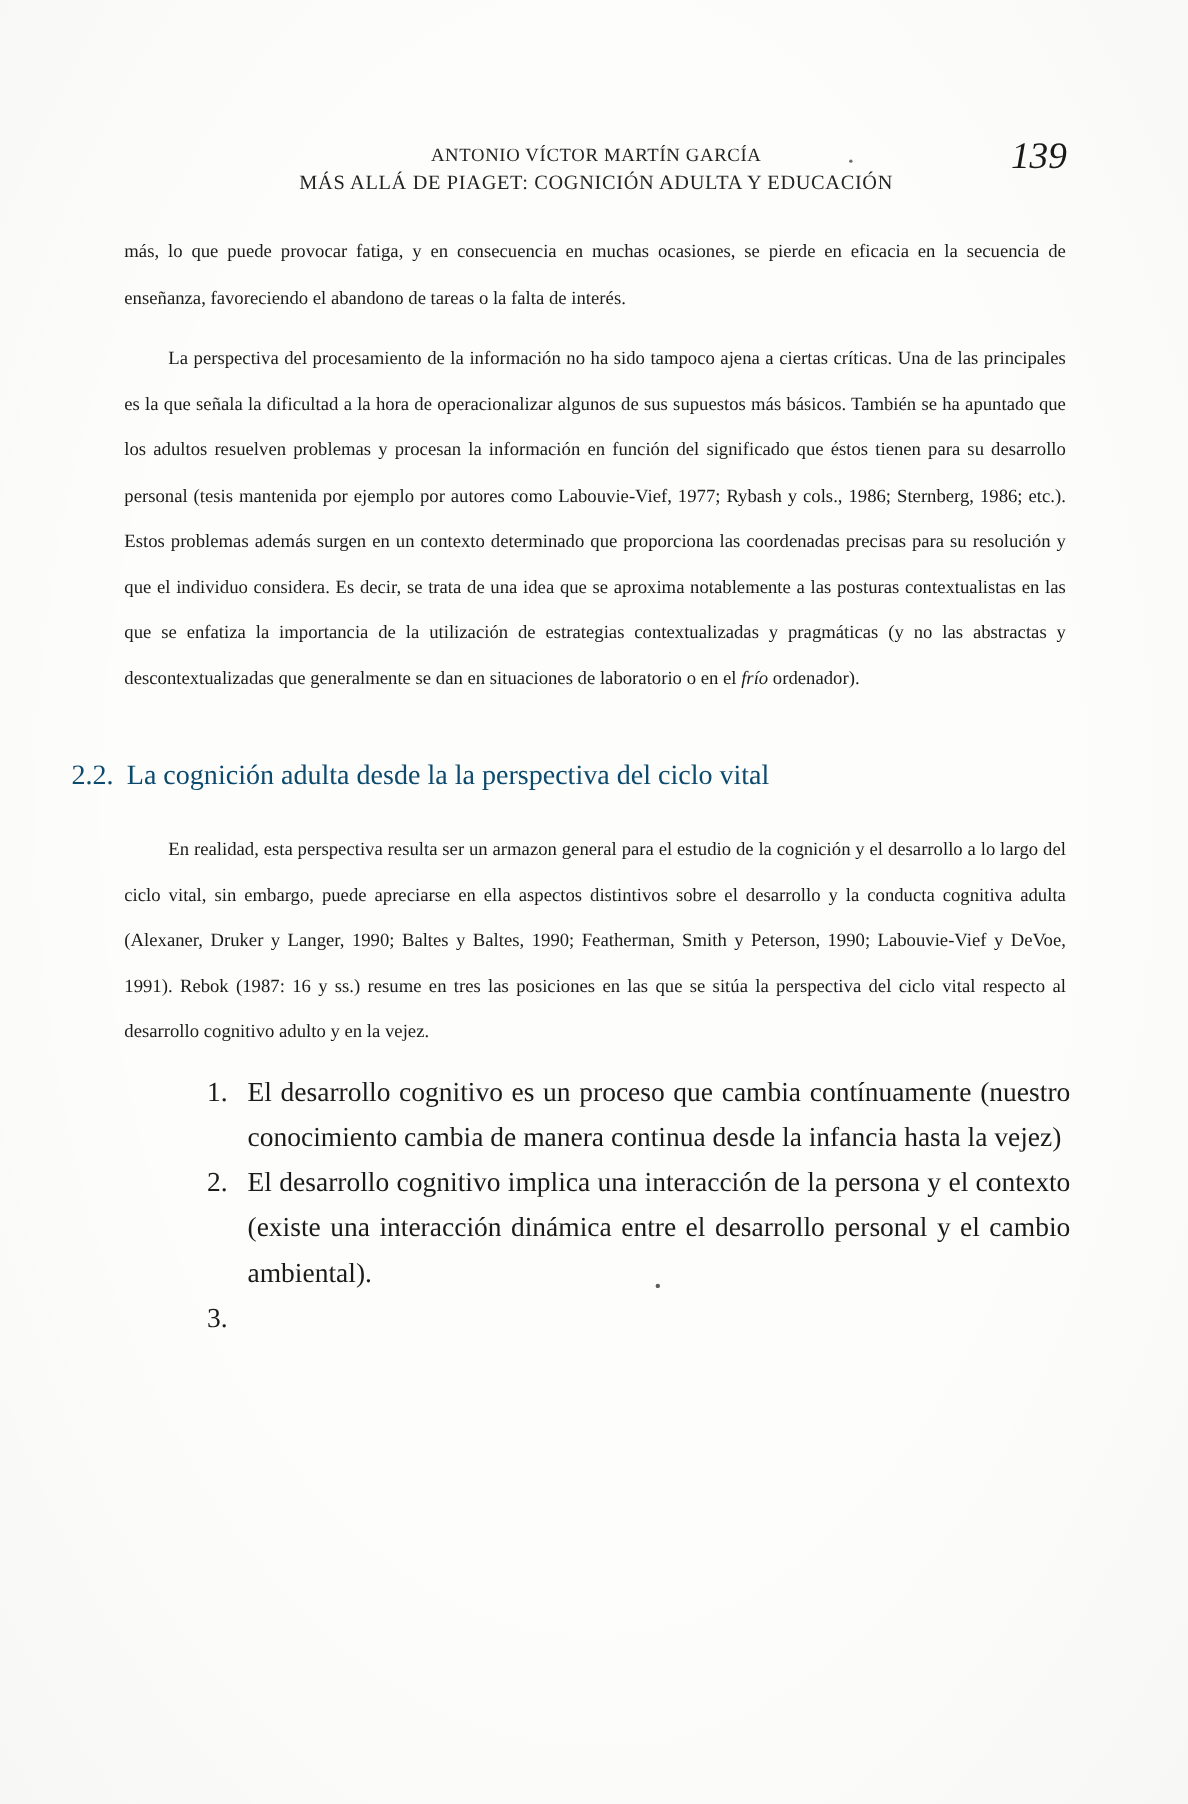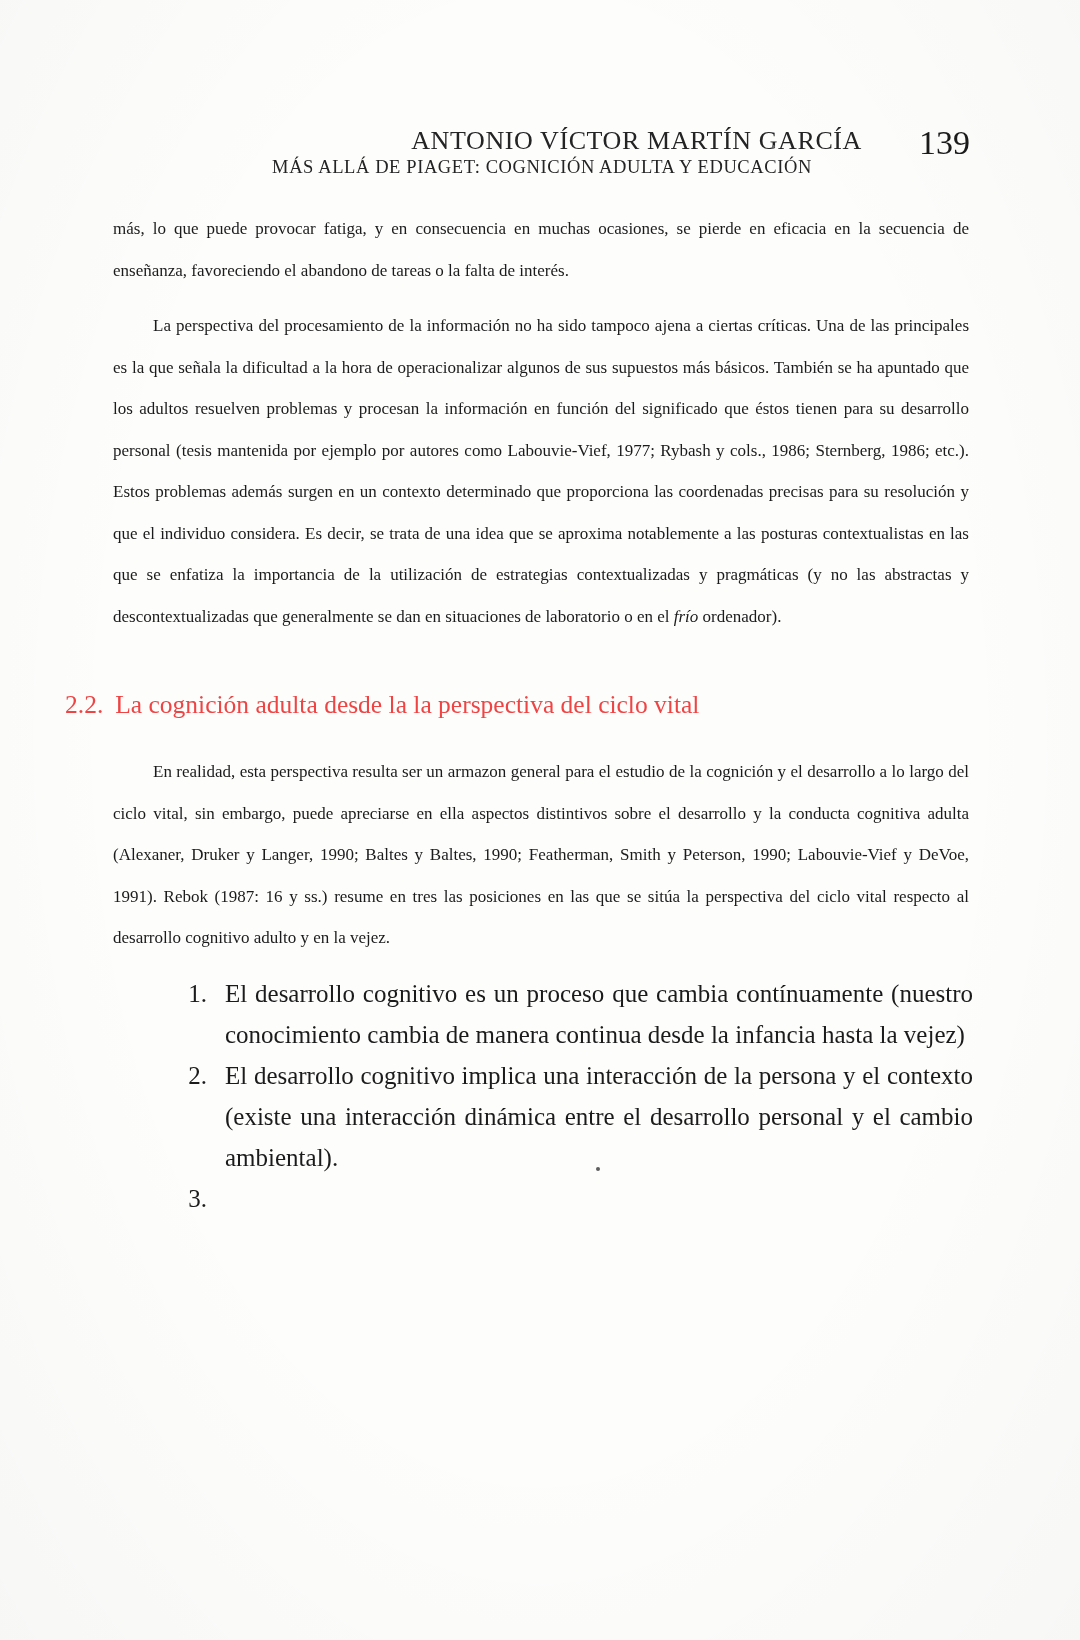--- a/index.html
+++ b/index.html
@@ -48,35 +48,35 @@
     text-align: center;
     width: 640px;
     margin-left: 104px;
   }
   .runhead-line1, .runhead-line2 {
     font-variant: small-caps;
     letter-spacing: 0.6px;
     color: #242424;
   }
   .runhead-line1 {
-    font-size: 26px;
+    font-size: 17px;
     line-height: 26px;
-    text-align: right;
   }
   .runhead-line2 {
     font-size: 18.5px;
     line-height: 26px;
   }
   .folio {
     position: absolute;
     right: 110px;
     top: 124px;
     font-size: 34px;
     line-height: 38px;
     color: #1a1a1a;
+    font-style: italic;
   }
   .head-dot {
     position: absolute;
     left: 772px;
     top: 145px;
     width: 3px;
     height: 3px;
     background: #6b6b6b;
     border-radius: 50%;
   }
@@ -99,21 +99,21 @@
   }
   p.indent {
     text-indent: 40px;
   }
 
   
   .sec-head {
     margin: 0;
     font-size: 25.5px;
     line-height: 40px;
-    color: #ef4444;
+    color: #0c4a6e;
     font-weight: normal;
   }
   .sec-head .num { margin-right: 12px; }
 
   
   ol.numlist, ul.dashlist {
     margin: 0;
     padding: 0;
     list-style: none;
   }

